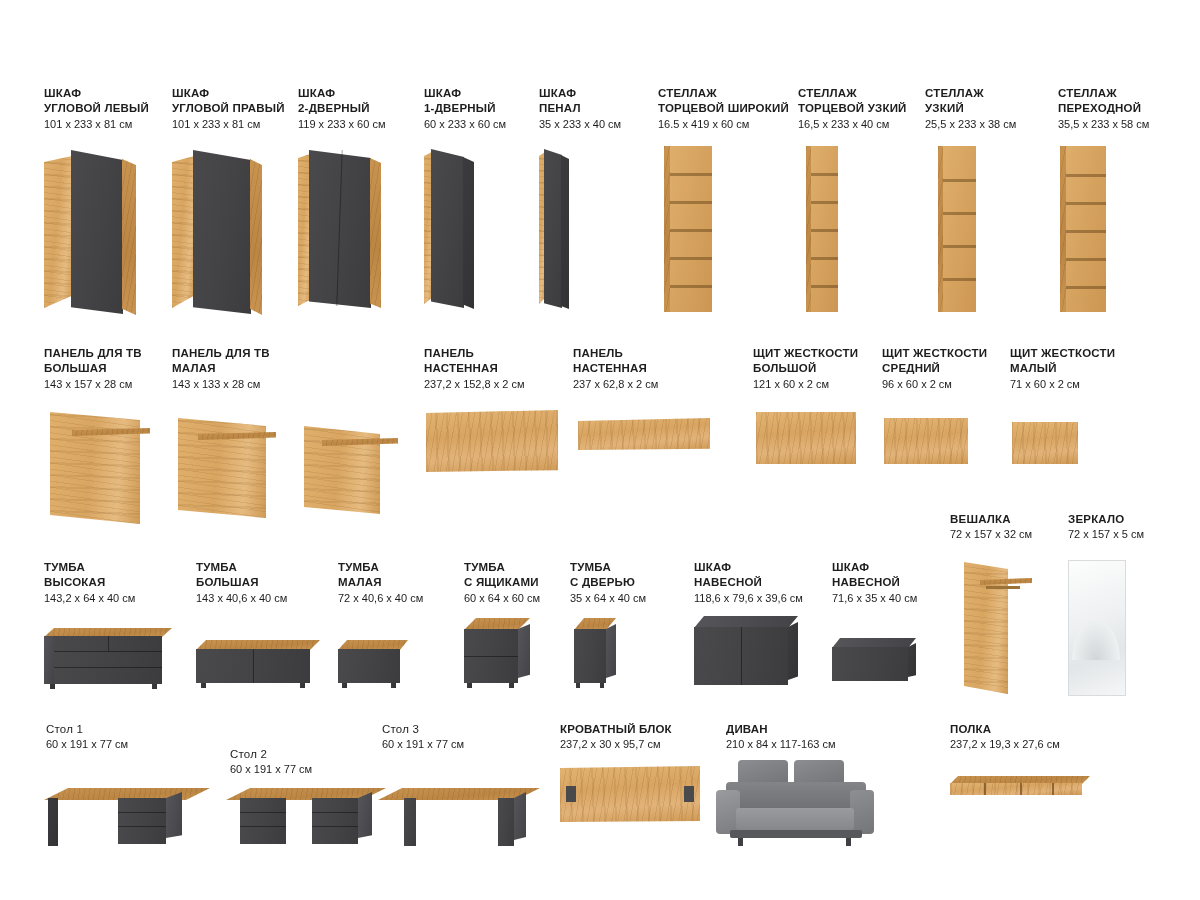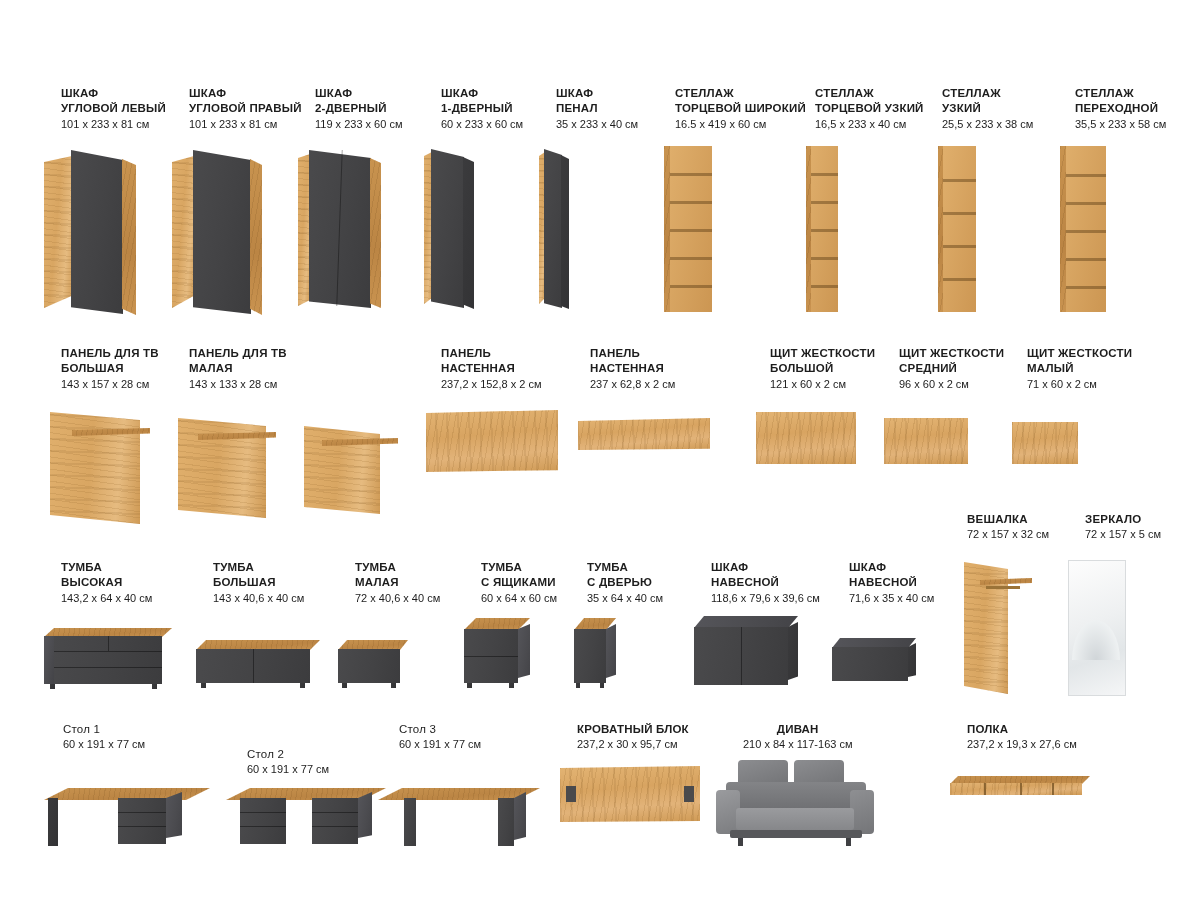--- a/index.html
+++ b/index.html
@@ -11,21 +11,21 @@
     position:relative;
     overflow:hidden;
   }
   .page{position:relative;width:1200px;height:900px;}
   .page-title{
     position:absolute;left:42px;top:36px;
     font-size:20px;font-weight:bold;letter-spacing:.2px;
   }
 
   
-  .item{position:absolute;margin-left:17px;}
+  .item{position:absolute;}
   .lbl{line-height:1.33;}
   .lbl .l1{font-size:11.5px;font-weight:bold;text-transform:uppercase;letter-spacing:.2px;}
   .lbl .l2{font-size:11.5px;font-weight:bold;text-transform:uppercase;letter-spacing:.2px;}
   .lbl .dim{font-size:11px;font-weight:normal;color:#1d1d1d;letter-spacing:0;text-transform:none;}
   .lbl .l1.reg{font-weight:normal;text-transform:none;font-size:11.5px;}
 
   .art{position:absolute;}
 
   
   .oak{
@@ -351,21 +351,21 @@
     <div class="dim">60 x 191 x 77 см</div>
   </div>
   <div class="item lbl" style="left:382px;top:722px;">
     <div class="l1 reg">Стол 3</div>
     <div class="dim">60 x 191 x 77 см</div>
   </div>
   <div class="item lbl" style="left:560px;top:722px;">
     <div class="l1">КРОВАТНЫЙ БЛОК</div>
     <div class="dim">237,2 x 30 x 95,7 см</div>
   </div>
-  <div class="item lbl" style="left:726px;top:722px;text-align:center;">
+  <div class="item lbl" style="left:726px;top:722px;">
     <div class="l1">ДИВАН</div>
     <div class="dim">210 x 84 x 117-163 см</div>
   </div>
   <div class="item lbl" style="left:950px;top:722px;">
     <div class="l1">ПОЛКА</div>
     <div class="dim">237,2 x 19,3 x 27,6 см</div>
   </div>
 
   <div class="art" style="left:44px;top:768px;width:170px;height:80px;">
     <div class="oak-d" style="position:absolute;left:0;top:20px;width:166px;height:12px;clip-path:polygon(24px 0,100% 0,142px 100%,0 100%);"></div>

